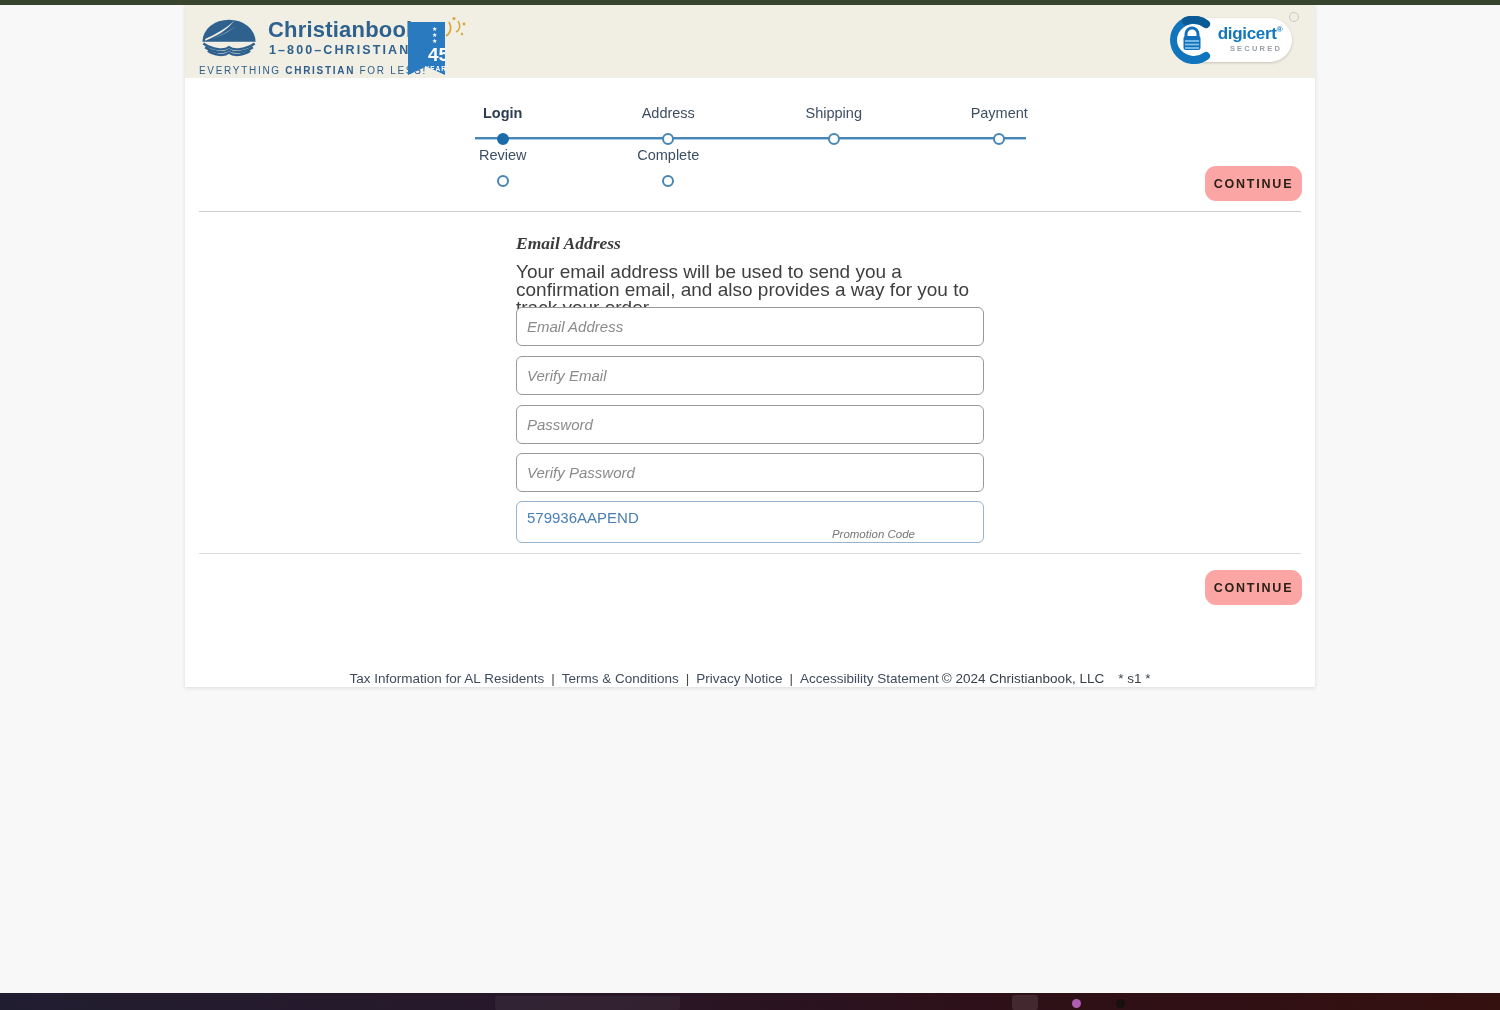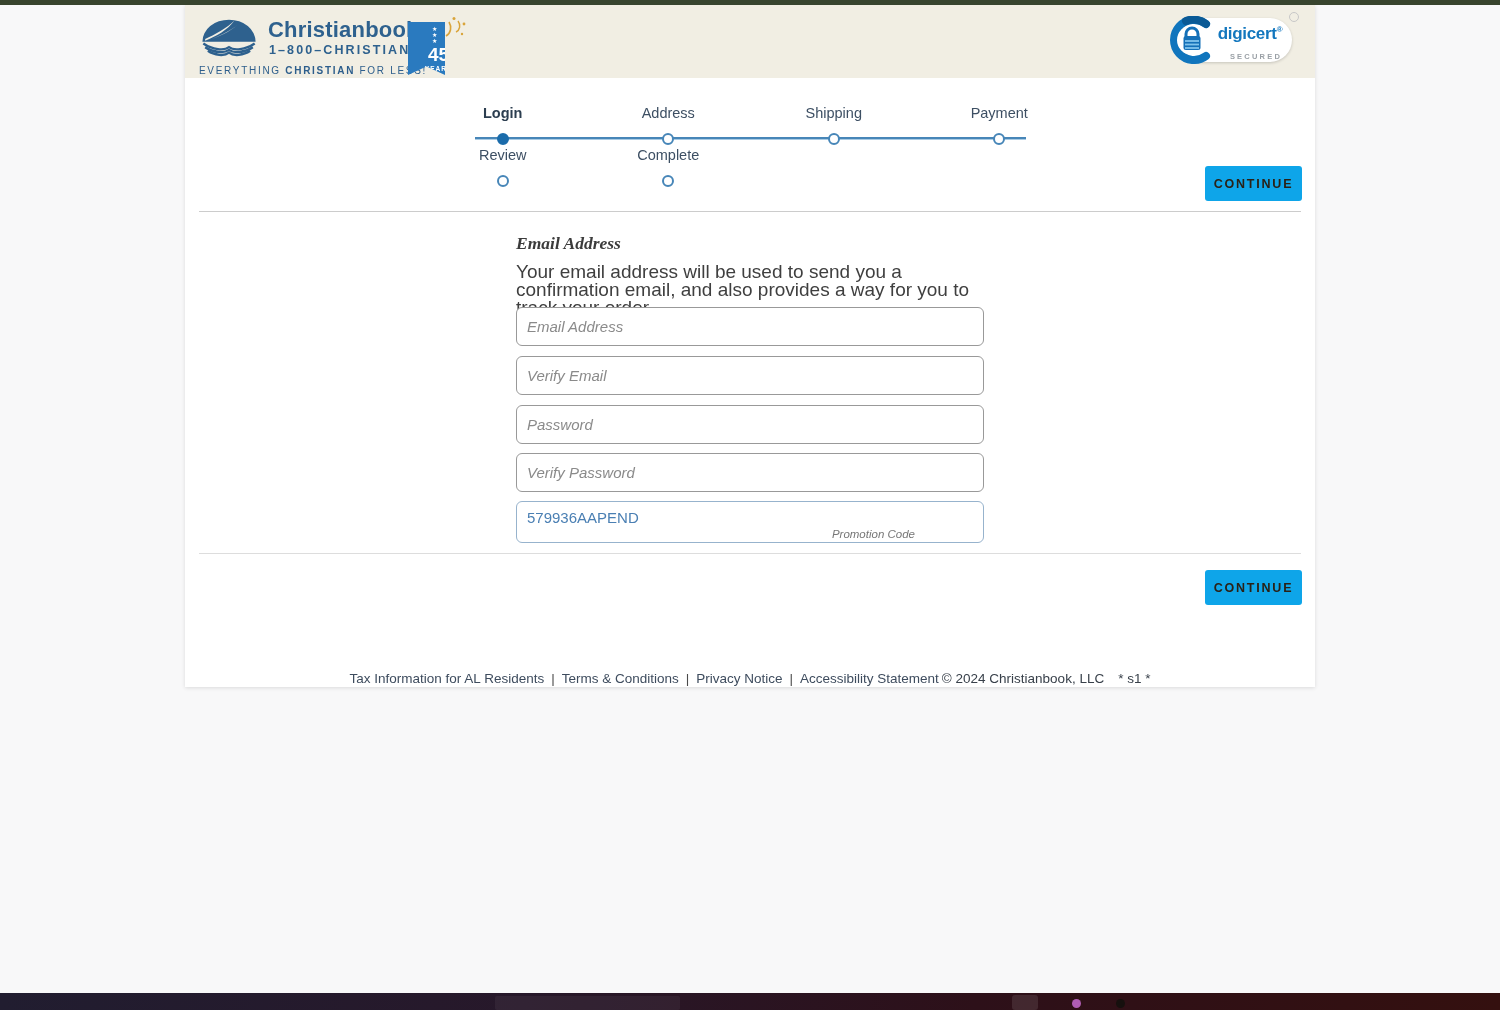--- a/index.html
+++ b/index.html
@@ -30,39 +30,39 @@
   .badge45 .num { font-size:19px; font-weight:bold; line-height:19px; margin-top:1px;}
   .badge45 .yrs { font-size:6.5px; font-weight:bold; letter-spacing:1px; margin-top:1px;}
   .confetti { position:absolute; left:244px; top:4px; width:26px; height:26px; }
   
   .digicert { position:absolute; right:23px; top:11px; width:124px; height:48px; cursor:pointer; }
   .seal-pill { position:absolute; left:14px; top:2px; width:110px; height:44px; background:#ffffff;
     border-radius:22px; box-shadow:0 1px 3px rgba(0,0,0,0.18); }
   .seal-arc { position:absolute; left:0; top:0; width:48px; height:48px; }
   .seal-text { position:absolute; left:46px; top:8px; width:72px; text-align:center; }
   .seal-name { font-size:17px; font-weight:bold; color:#1377be; letter-spacing:-0.3px; }
-  .seal-sub { font-size:7.5px; font-weight:bold; color:#9aa0a6; letter-spacing:2.2px; text-align:right; margin-top:8px; padding-right:4px;}
+  .seal-sub { font-size:7.5px; font-weight:bold; color:#9aa0a6; letter-spacing:2.2px; text-align:right; margin-top:0px; padding-right:4px;}
   .info-circle { position:absolute; left:1104px; top:7px; width:10px; height:10px; border:1.5px solid #c8c8c8; border-radius:50%; }
   
   .stepper { position:absolute; left:235px; top:98px; width:662px; display:grid; grid-template-columns:repeat(4,1fr); z-index:2;}
   .step { display:flex; flex-direction:column; align-items:center; }
   .step-label { font-size:14.5px; color:#3d4f63; height:22px; line-height:20px; }
   .step.active .step-label { font-weight:bold; color:#2c3e50; }
   .step-dot { width:12px; height:12px; margin-top:8px; border-radius:50%;
     background:#ffffff; border:2px solid #4786b8; z-index:3; }
   .step.active .step-dot { background:#1b6cab; border-color:#1b6cab; }
   .step-line { position:absolute; left:290px; top:132px; width:551px; height:3px;
     background:#4786b8; border-bottom:1px solid #a9cbe4; z-index:1; }
   
   .page-title { position:absolute; left:14px; top:173px; font-family:"Liberation Serif", serif;
     font-style:italic; font-size:25px; color:#424242; }
   .hr1 { position:absolute; left:14px; top:206px; width:1102px; border-top:1px solid #cccccc; }
   .hr2 { position:absolute; left:14px; top:548px; width:1102px; border-top:1px solid #dddddd; }
-  .continue-btn { position:absolute; left:1020px; width:97px; height:35px; background:#0ea5e9;
-    border:none; border-radius:3px; font-family:"Liberation Sans", sans-serif;
+  .continue-btn { position:absolute; left:1020px; width:97px; height:35px; background:#fca5a5;
+    border:none; border-radius:11px; font-family:"Liberation Sans", sans-serif;
     font-size:12.5px; font-weight:bold; letter-spacing:1.8px; color:#2a2116; cursor:pointer; }
   .continue-top { top:161px; }
   .continue-bottom { top:565px; }
   
   .form-col { position:absolute; left:331px; top:0; width:468px; }
   .form-heading { position:absolute; left:0; top:228px; font-family:"Liberation Serif", serif;
     font-style:italic; font-size:17.5px; color:#3b3b3b; }
   .form-desc { position:absolute; left:0; top:258px; width:468px; font-size:19px; color:#3f3f3f; line-height:18px; }
   .txt-input { position:absolute; left:0; width:468px; height:39px; border:1px solid #999999;
     border-radius:6px; padding:0 10px; font-family:"Liberation Sans", sans-serif; font-size:15px; color:#333; background:#fff; }

